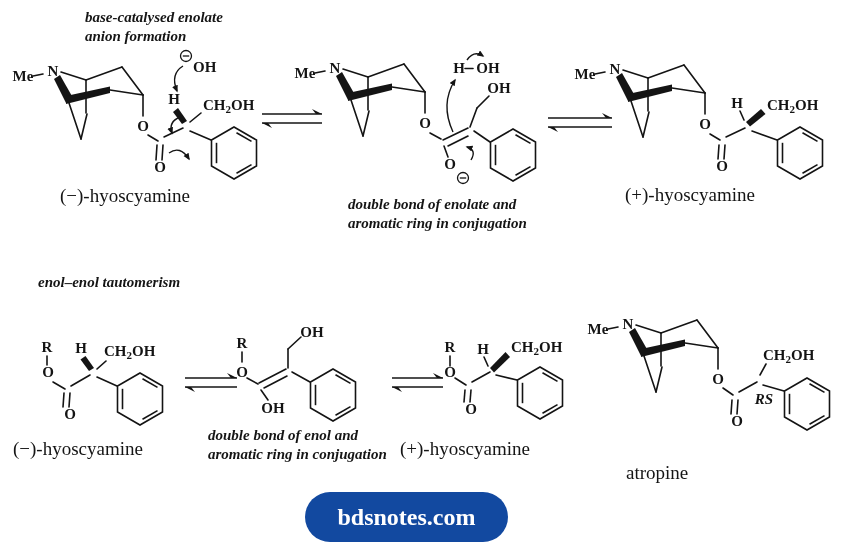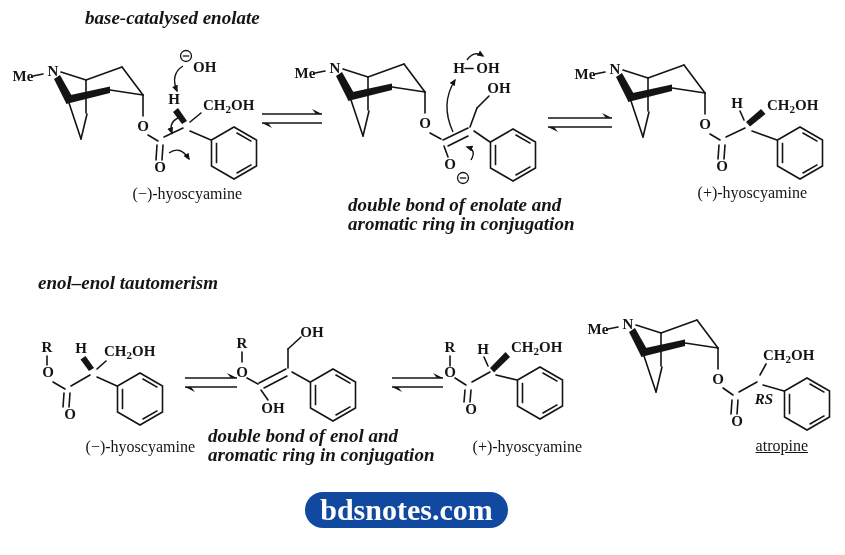--- a/index.html
+++ b/index.html
@@ -4,25 +4,25 @@
 <style>
   html,body{margin:0;padding:0;background:#ffffff;}
   .canvas{position:relative;width:845px;height:555px;background:#ffffff;overflow:hidden;
           font-family:"Liberation Serif", serif;color:#151515;}
   svg{position:absolute;left:0;top:0;}
   svg text{fill:#141414;font-family:"Liberation Serif", serif;}
   .atom{font-weight:bold;font-size:15px;}
   .atom-sub{font-weight:bold;font-size:11px;}
   .rs{font-weight:bold;font-style:italic;font-size:15px;}
   .overlay{position:absolute;white-space:nowrap;}
-  .annot{font-style:italic;font-weight:bold;font-size:19px;line-height:19px;font-family:Liberation Serif, serif;}
-  .cmpd{font-size:16px;text-align:right;width:182px;}
-  .banner{position:absolute;left:305px;top:492px;width:203px;height:36px;border-radius:25px;
+  .annot{font-style:italic;font-weight:bold;font-size:15px;line-height:19px;font-family:Liberation Serif, serif;}
+  .cmpd{font-size:19px;text-align:left;width:182px;}
+  .banner{position:absolute;left:305px;top:492px;width:203px;height:50px;border-radius:25px;
           display:flex;align-items:center;justify-content:center;
-          font-weight:bold;font-size:30px;cursor:pointer;}
+          font-weight:bold;font-size:24px;cursor:pointer;}
 </style>
 </head>
 <body>
 
 <div class="canvas">
 
 <svg width="845" height="555" viewBox="0 0 845 555">
   <defs>
     <marker id="ah" markerWidth="10" markerHeight="10" refX="5.5" refY="3" orient="auto" markerUnits="userSpaceOnUse">
       <path d="M0,0 L7,3 L0,6 Z" fill="#141414"></path>
@@ -224,39 +224,40 @@
     </g>
     <text class="atom" x="737" y="426" text-anchor="middle">O</text>
     <text class="rs" x="764" y="404" text-anchor="middle">RS</text>
     <text class="atom" x="763" y="360"><tspan>CH</tspan><tspan class="atom-sub" dy="3">2</tspan><tspan dy="-3">OH</tspan></text>
     <use href="#benzene" transform="translate(807,404)"></use>
   </g>
 </svg>
 
 <div class="overlay annot" style="left:85px;top:8px;">
   <div>base-catalysed enolate</div>
+  <div>anion formation</div>
 </div>
 
 <div class="overlay annot" style="left:348px;top:195px;">
   <div>double bond of enolate and</div>
   <div>aromatic ring in conjugation</div>
 </div>
 
 <div class="overlay annot" style="left:38px;top:273px;">
   <div>enol–enol tautomerism</div>
 </div>
 
 <div class="overlay annot" style="left:208px;top:426px;">
   <div>double bond of enol and</div>
   <div>aromatic ring in conjugation</div>
 </div>
 
 <div class="overlay cmpd" style="left:60px;top:185px;">(−)-hyoscyamine</div>
 <div class="overlay cmpd" style="left:625px;top:184px;">(+)-hyoscyamine</div>
 <div class="overlay cmpd" style="left:13px;top:438px;">(−)-hyoscyamine</div>
 <div class="overlay cmpd" style="left:400px;top:438px;">(+)-hyoscyamine</div>
-<div class="overlay cmpd" style="left:626px;top:437px;text-decoration:underline;">atropine</div>
+<div class="overlay cmpd" style="left:626px;top:462px;">atropine</div>
 
 <div class="banner" style="background: rgb(18, 73, 160); color: rgb(255, 255, 255);">
   <span>bdsnotes.com</span>
 </div>
 
 </div>
 
 </body></html>

